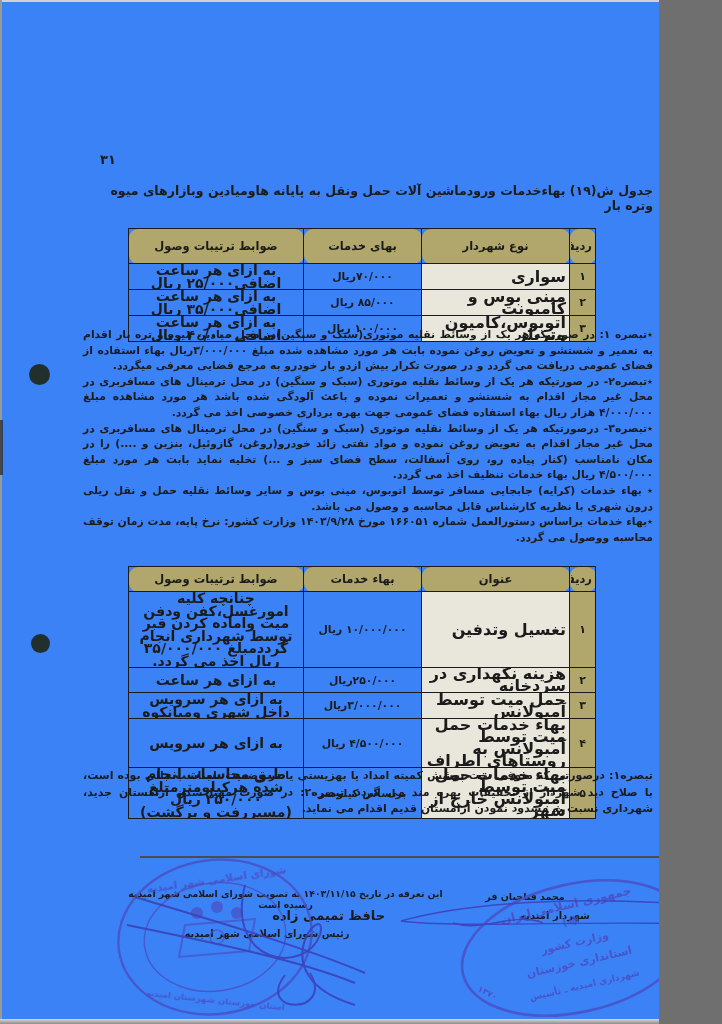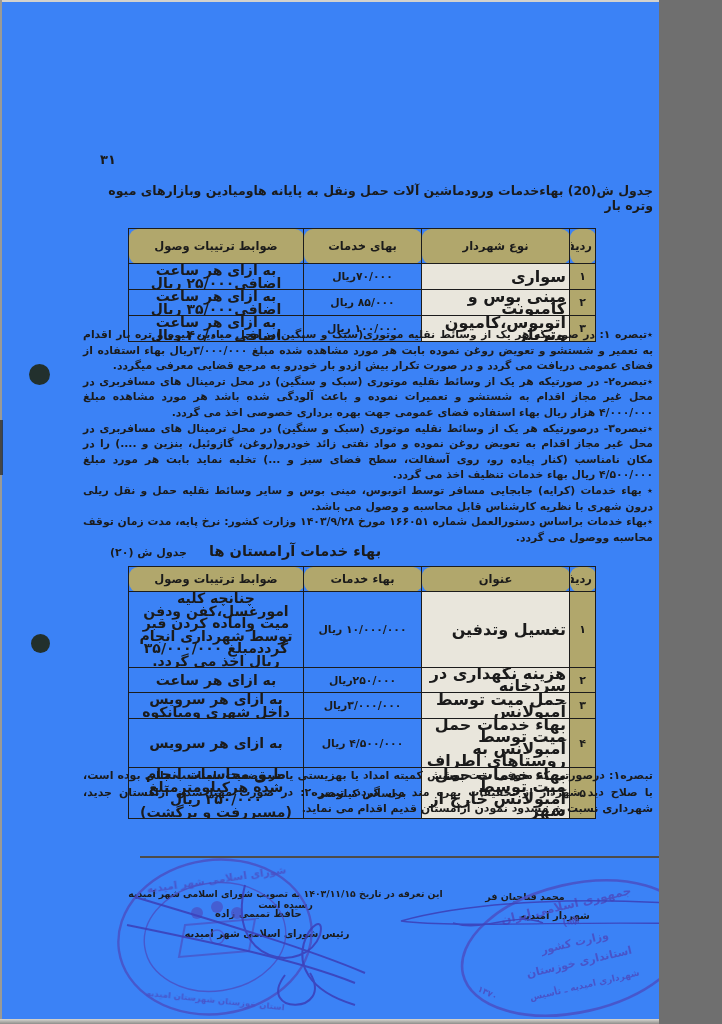--- a/index.html
+++ b/index.html
@@ -32,21 +32,21 @@
   tr.r1{height:19px;} tr.tall3{height:57px;} tr.tall2{height:38px;}
   
   .notes{position:absolute;left:83px;top:327px;width:570px;direction:rtl;text-align:justify;}
   .notes p{margin:0;font-size:10.8px;font-weight:bold;line-height:15.6px;}
   .footnote{position:absolute;left:83px;top:768px;width:570px;direction:rtl;text-align:justify;
             font-size:11px;font-weight:bold;line-height:16.5px;}
   .rule{position:absolute;left:140px;top:856px;width:556px;height:2px;background:#4c4c4a;}
   
   .appr{position:absolute;font-weight:bold;direction:rtl;}
   .statement{left:118px;top:888px;width:335px;font-size:9.3px;text-align:center;}
-  .cname{left:215px;top:908px;width:170px;font-size:10px;text-align:left;}
+  .cname{left:215px;top:908px;width:170px;font-size:13px;text-align:right;}
   .ctitle{left:152px;top:928px;width:230px;font-size:10px;text-align:center;}
   .mname{left:455px;top:891px;width:140px;font-size:9.5px;text-align:center;}
   .mtitle{left:505px;top:910px;width:100px;font-size:10px;text-align:center;}
   svg.stamp{position:absolute;overflow:visible;}
 </style>
 </head>
 <body>
 
 <div id="page">
 
@@ -97,21 +97,21 @@
       <div class="hole" style="top: 925.6px;"></div>
       <div class="hole" style="top: 949.8px;"></div>
       <div class="hole" style="top: 974px;"></div>
       <div class="hole" style="top: 998.2px;"></div>
     </div>
   <div class="punch" style="left:29px;top:364px;width:21px;height:21px;"></div>
   <div class="punch" style="left:31px;top:634px;width:19px;height:19px;"></div>
 
   <div class="pagenum">۳۱</div>
 
-  <div class="title19">جدول ش(20) بهاءخدمات ورودماشین آلات حمل ونقل به پایانه هاومیادین وبازارهای میوه وتره بار</div>
+  <div class="title19">جدول ش(۱۹) بهاءخدمات ورودماشین آلات حمل ونقل به پایانه هاومیادین وبازارهای میوه وتره بار</div>
 
   <table class="tbl" id="table19" style="top:228px;" dir="rtl">
     <colgroup>
         <col style="width:26px">
         <col style="width:148px">
         <col style="width:118px">
         <col style="width:175px">
       </colgroup>
     <thead>
       <tr>
@@ -144,24 +144,20 @@
   </table>
 
   <div class="notes">
     <p>٭تبصره ۱: در صورتیکه هر یک از وسائط نقلیه موتوری(سبک و سنگین)در محل میادین میوه و تره بار اقدام به تعمیر و شستشو و تعویض روغن نموده بابت هر مورد مشاهده شده مبلغ ۳/۰۰۰/۰۰۰ریال بهاء استفاده از فضای عمومی دریافت می گردد و در صورت تکرار بیش ازدو بار خودرو به مرجع قضایی معرفی میگردد.</p>
     <p>٭تبصره۲- در صورتیکه هر یک از وسائط نقلیه موتوری (سبک و سنگین) در محل ترمینال های مسافربری در محل غیر مجاز اقدام به شستشو و تعمیرات نموده و باعث آلودگی شده باشد هر مورد مشاهده مبلغ ۴/۰۰۰/۰۰۰ هزار ریال بهاء استفاده فضای عمومی جهت بهره برداری خصوصی اخذ می گردد.</p>
     <p>٭تبصره۳- درصورتیکه هر یک از وسائط نقلیه موتوری (سبک و سنگین) در محل ترمینال های مسافربری در محل غیر مجاز اقدام به تعویض روغن نموده و مواد نفتی زائد خودرو(روغن، گازوئیل، بنزین و ....) را در مکان نامناسب (کنار پیاده رو، روی آسفالت، سطح فضای سبز و ...) تخلیه نماید بابت هر مورد مبلغ ۴/۵۰۰/۰۰۰ ریال بهاء خدمات تنظیف اخذ می گردد.</p>
     <p>٭ بهاء خدمات (کرایه) جابجایی مسافر توسط اتوبوس، مینی بوس و سایر وسائط نقلیه حمل و نقل ریلی درون شهری با نظریه کارشناس قابل محاسبه و وصول می باشد.</p>
     <p>٭بهاء خدمات براساس دستورالعمل شماره ۱۶۶۰۵۱ مورخ ۱۴۰۳/۹/۲۸ وزارت کشور: نرخ پایه، مدت زمان توقف محاسبه ووصول می گردد.</p>
   </div>
 
-  <div class="title20">
-    <span class="lbl">جدول ش (۲۰)</span>
-    <span class="big">بهاء خدمات آرامستان ها</span>
-  </div>
 
   <table class="tbl" id="table20" style="top:566px;" dir="rtl">
     <colgroup>
         <col style="width:26px">
         <col style="width:148px">
         <col style="width:118px">
         <col style="width:175px">
       </colgroup>
     <thead>
       <tr>

